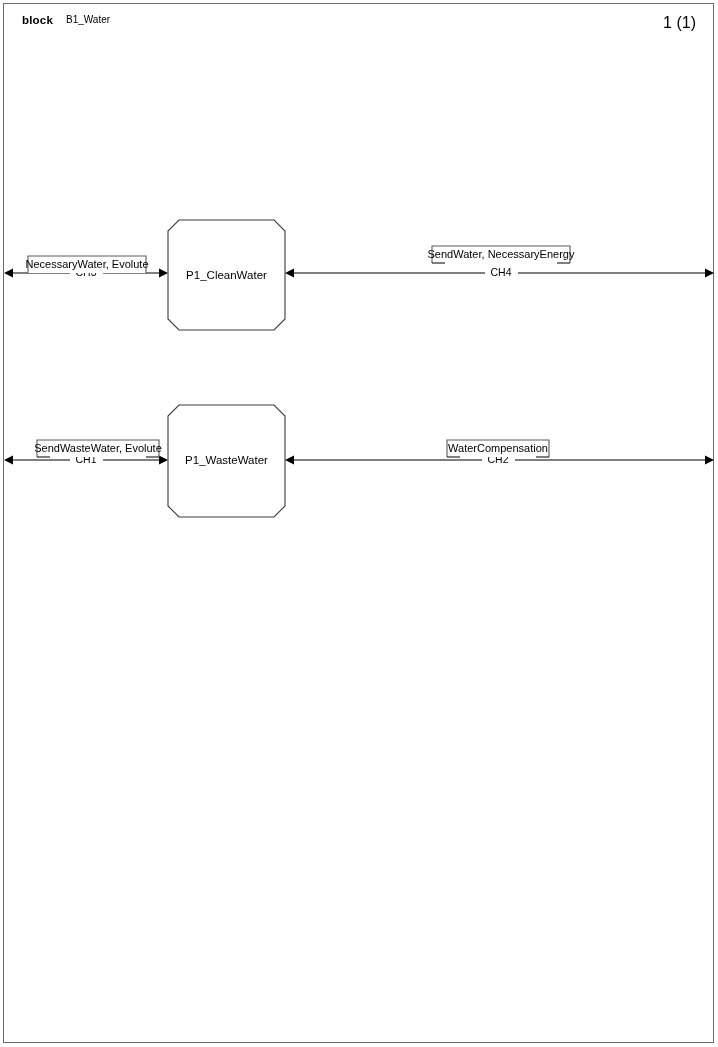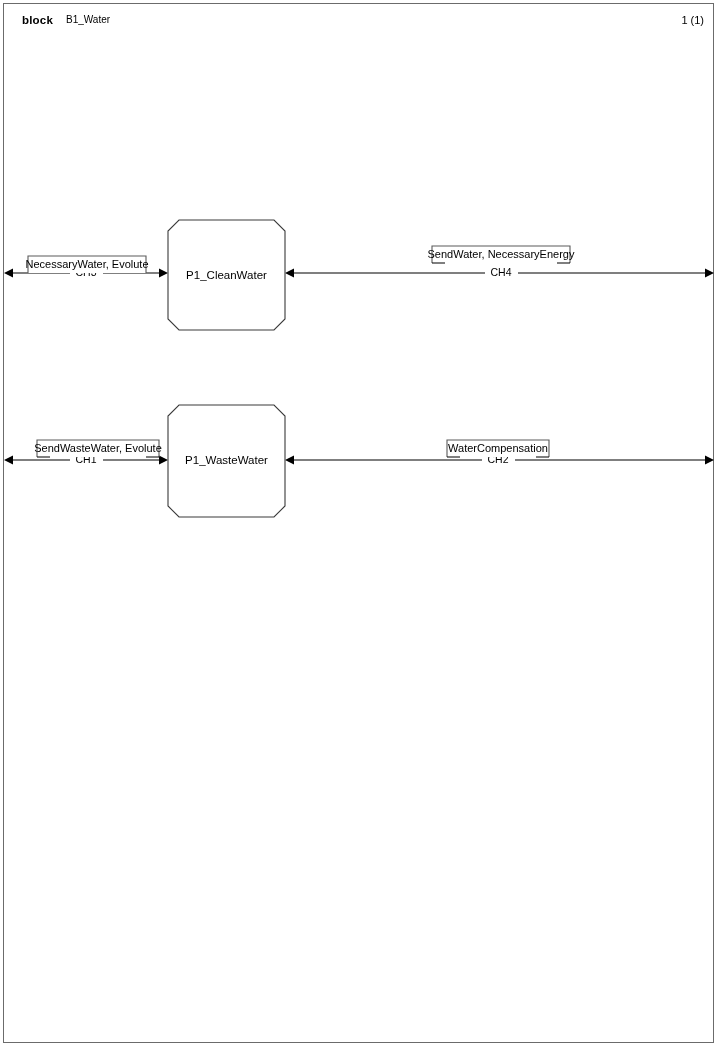--- a/index.html
+++ b/index.html
@@ -45,23 +45,23 @@
   }
   .hdr-name {
     position: absolute;
     left: 66px;
     top: 0;
     font-size: 10px;
     color: #000000;
   }
   .hdr-page {
     position: absolute;
-    right: 14px;
+    right: 22px;
     top: 0;
-    font-size: 11px;
+    font-size: 16px;
     color: #000000;
   }
   svg#canvas {
     position: absolute;
     left: 0;
     top: 0;
     width: 718px;
     height: 1047px;
   }
   .blk-shape {

